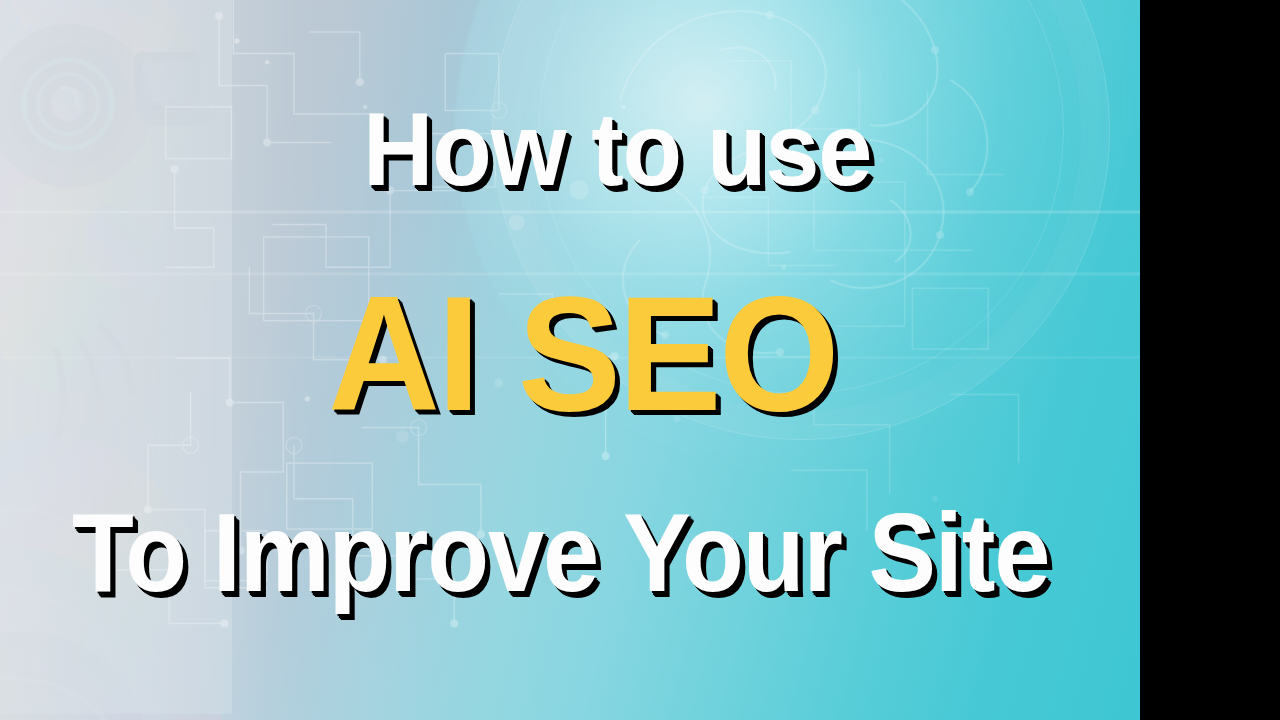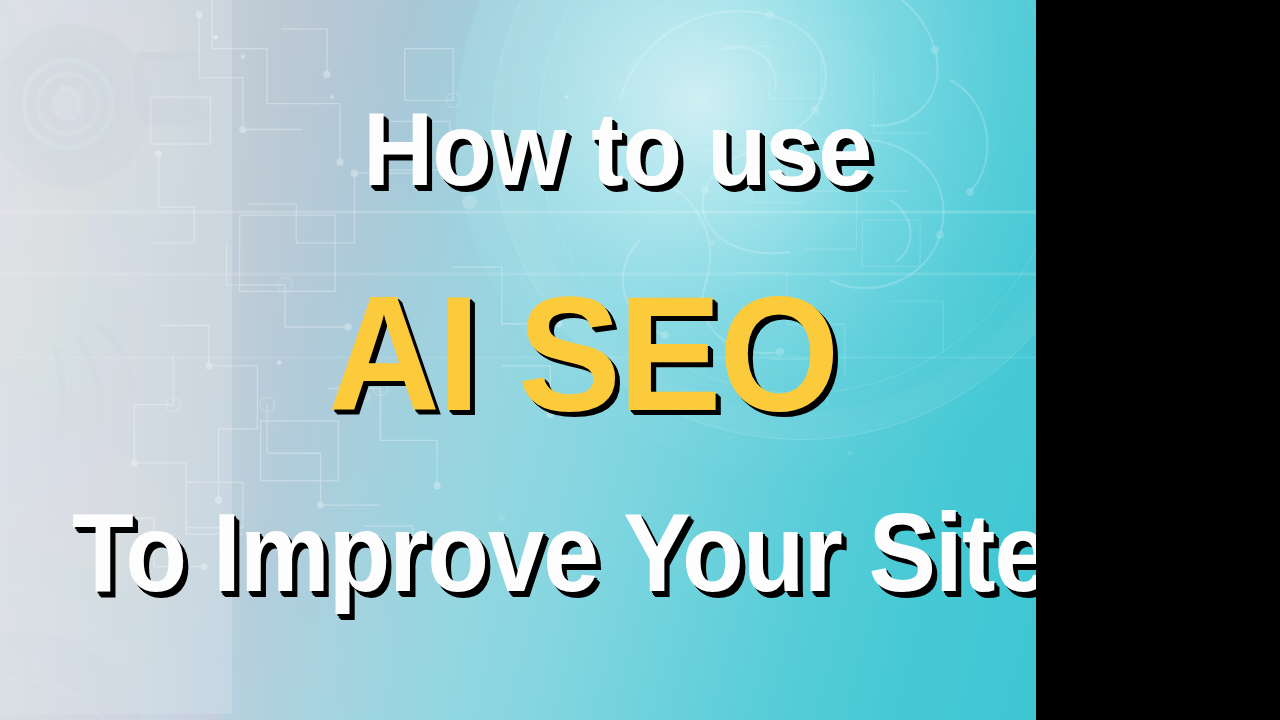--- a/index.html
+++ b/index.html
@@ -1,20 +1,20 @@
 <!DOCTYPE html>
 <html><head>
 <meta charset="utf-8">
 <style>
   * { margin:0; padding:0; box-sizing:border-box; }
   html,body { width:1280px; height:720px; overflow:hidden; background:#000; }
 
   .stage{
     position:relative;
-    width:1036px; height:720px;
+    width:1140px; height:720px;
     overflow:hidden;
     font-family:"Liberation Sans", sans-serif;
     text-decoration:underline;
   }
 
   
 
   
   .bg-base{
     position:absolute; inset:0;

